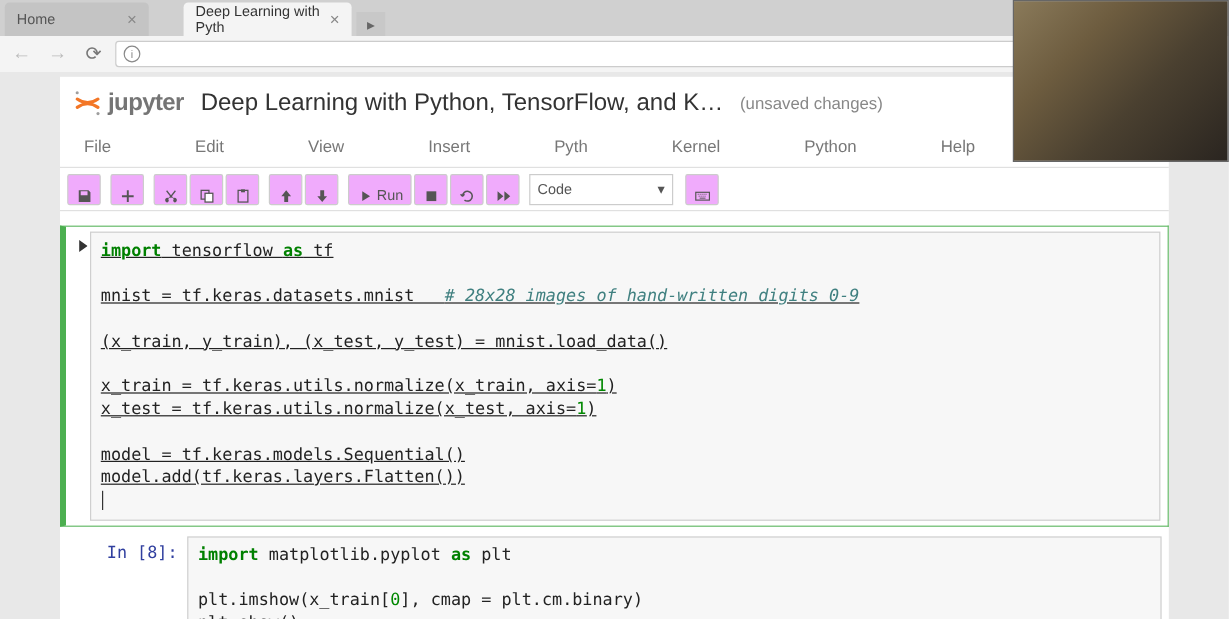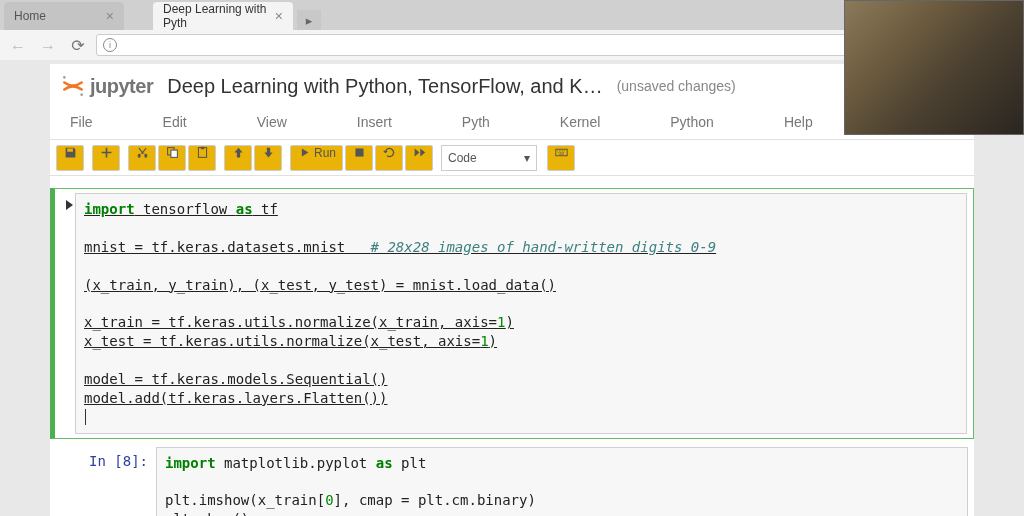--- a/index.html
+++ b/index.html
@@ -36,23 +36,23 @@
 
 
 .menubar { display: flex; align-items: flex-start; height: 32px; padding: 0 8px; border-bottom: 1px solid #e0e0e0; gap: 46px; }
 .menu-item { padding: 6px 12px; color: #777; font-size: 14px; cursor: default; }
 .menubar-right { margin-left: auto; display: flex; align-items: center; gap: 6px; }
 .trusted { font-size: 12px; color: #777; padding: 3px 10px; border: 1px solid #ccc; border-radius: 2px; }
 
 
 .toolbar { display: flex; align-items: center; height: 36px; padding: 4px 6px; gap: 4px; border-bottom: 1px solid #e0e0e0; }
 .tb-group { display: flex; gap: 2px; margin-right: 4px; }
-.tb-btn { height: 26px; min-width: 28px; padding: 0 6px; border: 1px solid #ccc; background: #eab308; border-radius: 2px; display: flex; align-items: flex-start; justify-content: center; font-size: 12px; color: #555; gap: 4px; }
+.tb-btn { height: 26px; min-width: 28px; padding: 0 6px; border: 1px solid #ccc; background: #f0abfc; border-radius: 2px; display: flex; align-items: flex-end; justify-content: center; font-size: 12px; color: #555; gap: 4px; }
 .tb-btn svg { width: 13px; height: 13px; }
-.tb-select { height: 26px; border: 1px solid #ccc; background: #fff; font-size: 12px; color: #555; width: 96px; padding: 0 6px; display: flex; align-items: center; justify-content: space-between; }
+.tb-select { height: 26px; border: 1px solid #ccc; background: #fff; font-size: 12px; color: #555; width: 120px; padding: 0 6px; display: flex; align-items: center; justify-content: space-between; }
 
 
 .nb-cells { padding: 8px 0 0 0; }
 .cell { display: flex; margin: 4px 0; padding: 4px 6px; }
 .cell.selected-running { border: 1px solid #66bb6a; border-left: 5px solid #4caf50; background: #fff; }
 .cell .run-marker { width: 14px; display: flex; align-items: flex-start; justify-content: center; color: #333; padding-top: 6px; }
 .prompt { width: 86px; font-family: "DejaVu Sans Mono", monospace; font-size: 14px; color: #303f9f; text-align: right; padding: 6px 8px 0 0; flex-shrink: 0; }
 .code-inner { flex: 1; background: #f7f7f7; border: 1px solid #cfcfcf; padding: 6px 8px; font-family: "DejaVu Sans Mono", monospace; font-size: 14px; line-height: 1.35; white-space: pre; color: #222; min-height: 20px; }
 .cell.selected-running .code-inner { position: relative; text-decoration: underline; }
 .k-kw { color: #008000; font-weight: bold; }

